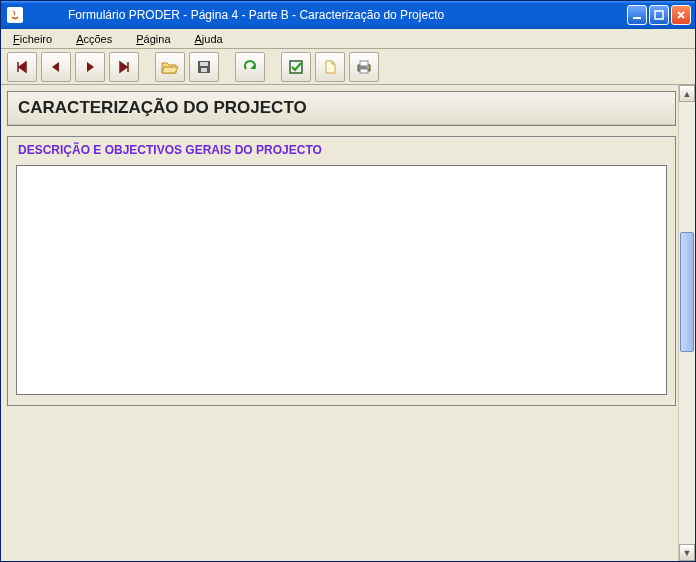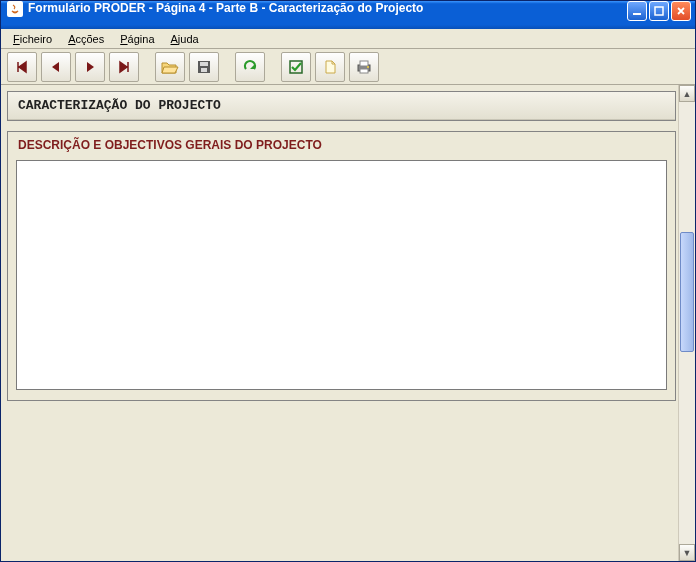--- a/index.html
+++ b/index.html
@@ -9,25 +9,26 @@
   background: #ece9d8;
   width: 696px;
   height: 562px;
   overflow: hidden;
   border: 1px solid #0a246a;
 }
 .titlebar {
   height: 28px;
   background: linear-gradient(to bottom, #3a95ff 0%, #0a5fd6 10%, #0a5fd6 85%, #0850b8 100%);
   display: flex;
-  align-items: flex-start;
+  align-items: center;
   padding: 0 4px 0 6px;
   color: #fff;
-  font-weight: bold;
+  font-weight: normal;
   font-size: 12px;
+  gap: 40px;
 }
 .titlebar .java-icon {
   width: 16px; height: 16px;
   margin-right: 5px;
   background: #fff;
   border-radius: 2px;
   display: flex; align-items: center; justify-content: center;
   color: #d2691e;
   font-size: 12px;
   font-weight: bold;
@@ -45,20 +46,21 @@
 .win-min, .win-max { background: linear-gradient(to bottom,#6fa8ff,#1b62d1); color:#fff; }
 .win-close { background: linear-gradient(to bottom,#ff8a5a,#e24d28); color:#fff; }
 .menubar {
   height: 20px;
   background: #ece9d8;
   border-bottom: 1px solid #aca899;
   display: flex;
   align-items: center;
   padding: 0 4px;
   font-size: 11px;
+  gap: 8px;
 }
 .menu-item {
   padding: 2px 8px;
   cursor: pointer;
 }
 .menu-item u { text-decoration: underline; }
 .toolbar {
   height: 36px;
   background: #ece9d8;
   border-bottom: 1px solid #aca899;
@@ -106,36 +108,35 @@
   border:1px solid #6f8bc7; border-radius:2px;
 }
 .panel {
   border: 1px solid #848484;
   background: #ece9d8;
   margin-bottom: 10px;
 }
 .panel-header {
   padding: 6px 10px;
   font-weight: bold;
-  font-size: 13px;
+  font-size: 17px;
   color: #222;
   border-bottom: 1px solid #c8c5b6;
   background: linear-gradient(to bottom,#f5f3ea,#e3e0d1);
-  font-family: Liberation Mono, monospace;
 }
 .section {
   border: 1px solid #848484;
   background: #ece9d8;
   margin: 0 0 12px 0;
 }
 .section-header {
   padding: 6px 10px;
   font-weight: bold;
   font-size: 12px;
-  color: #7f1d1d;
+  color: #6d28d9;
 }
 .text-area {
   margin: 2px 8px 8px 8px;
   width: calc(100% - 16px);
   height: 230px;
   border: 1px solid #7a7a7a;
   background: #fff;
   resize: none;
   font-family: inherit;
   font-size: 11px;

